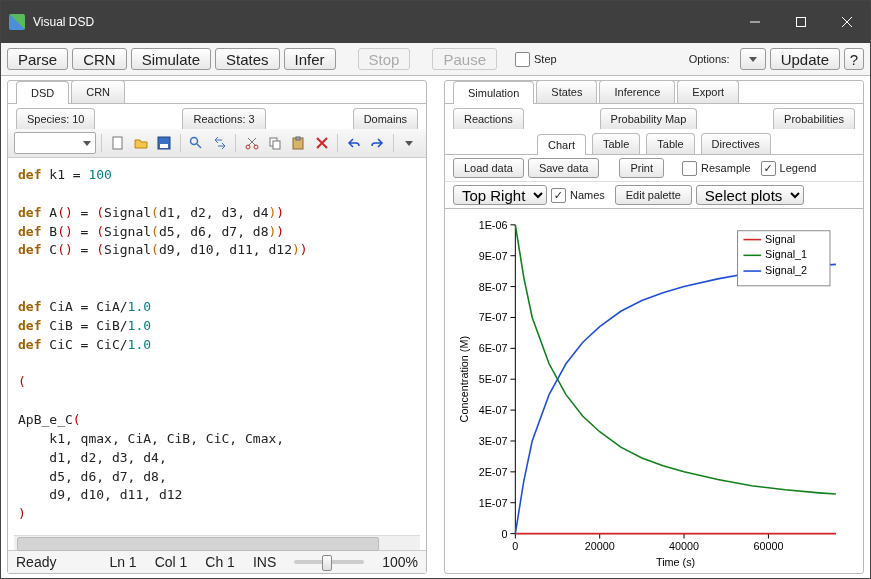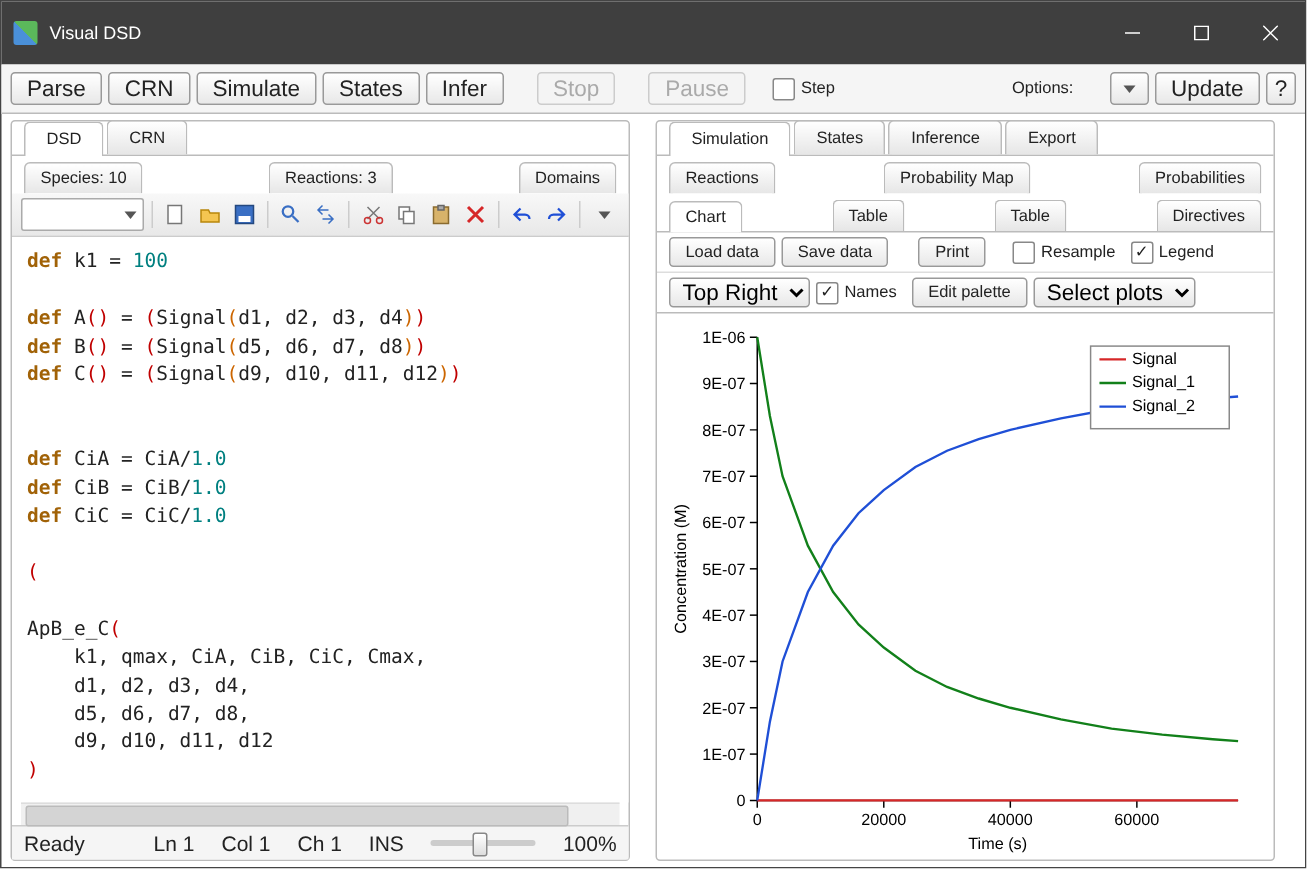--- a/index.html
+++ b/index.html
@@ -14,21 +14,21 @@
 .toolbar{height:26px;border-bottom:1px solid #bbb;display:flex;align-items:center;padding:3px 6px;gap:4px;background:#f5f5f5}
 .btn{height:20px;padding:0 10px;border:1px solid #999;border-radius:3px;background:linear-gradient(#fff,#e8e8e8);font-size:15px;display:flex;align-items:center;justify-content:center;cursor:pointer;user-select:none}
 .btn.disabled{color:#aaa;border-color:#ccc;background:#f4f4f4;cursor:default}
 .btn.small{padding:0 4px;min-width:16px}
 .btn.help{width:18px;padding:0}
 .chk{width:13px;height:13px;border:1px solid #888;border-radius:2px;background:#fff;display:inline-flex;align-items:center;justify-content:center;margin-right:4px}
 .chk.checked::after{content:"✓";font-size:11px;line-height:1;color:#222}
 .lbl{display:flex;align-items:center;font-size:11px;margin-right:6px}
 .spacer{flex:1}
 
-.body{flex:1;display:flex;gap:6px;padding:4px 20px 4px 6px;min-height:0}
+.body{flex:1;display:flex;gap:6px;padding:4px 6px 4px 6px;min-height:0}
 .panel{flex:1;border:1px solid #bbb;border-radius:3px;display:flex;flex-direction:column;min-width:0;background:#fff}
 .tabs{display:flex;height:24px;position:relative;margin-top:-1px}
 .tabs .tabbar{display:flex;align-items:flex-end;padding:0 8px;border-bottom:1px solid #bbb;width:100%}
 .tab{height:22px;padding:0 14px;border:1px solid #bbb;border-bottom:none;border-radius:4px 4px 0 0;background:linear-gradient(#fff,#e6e6e6);font-size:11px;display:flex;align-items:center;margin-right:2px;cursor:pointer}
 .tab.active{background:#fff;font-weight:400;position:relative;top:1px;z-index:2}
 .subtabs{display:flex;padding:4px 8px 0 8px;gap:6px;border-bottom:1px solid #bbb;align-items:flex-end;flex-wrap:wrap}
 .subtab{height:20px;padding:0 10px;border:1px solid #bbb;border-bottom:none;border-radius:4px 4px 0 0;background:linear-gradient(#fff,#e6e6e6);font-size:11px;display:flex;align-items:center;cursor:pointer}
 .subtab.active{background:#fff;position:relative;top:1px}
 
 .row{display:flex;gap:4px;align-items:center;padding:3px 8px;border-bottom:1px solid #ddd;flex-wrap:wrap}
@@ -102,21 +102,21 @@
     <div style="width:14px"></div>
     <div class="btn disabled">Stop</div>
     <div style="width:14px"></div>
     <div class="btn disabled">Pause</div>
     <div style="width:10px"></div>
     <label class="lbl">
       <span class="chk"></span>
       <span>Step</span>
     </label>
     <div class="spacer"></div>
-    <span style="font-size:11px;margin-right:20px">Options:</span>
+    <span style="font-size:11px;margin-right:6px">Options:</span>
     <div class="btn small">
         <span class="tri"></span>
       </div>
     <div class="btn">Update</div>
     <div class="btn help">?</div>
   </div>
 
   <div class="body">
 
     <div class="panel" style="flex:1 1 50%">
@@ -255,21 +255,21 @@
         <div class="tab">States</div>
         <div class="tab">Inference</div>
         <div class="tab">Export</div>
       </div>
         </div>
       <div class="subtabs" style="justify-content:space-between;border-bottom:none;padding-bottom:0">
         <div class="subtab">Reactions</div>
         <div class="subtab">Probability Map</div>
         <div class="subtab">Probabilities</div>
       </div>
-      <div class="subtabs" style="justify-content:space-between">
+      <div class="subtabs" style="justify-content:center">
         <div class="subtab active">Chart</div>
         <div class="subtab">Table</div>
         <div class="subtab">Table</div>
         <div class="subtab">Directives</div>
       </div>
 
       <div class="row">
         <div class="btn">Load data</div>
         <div class="btn">Save data</div>
         <div style="width:12px"></div>

